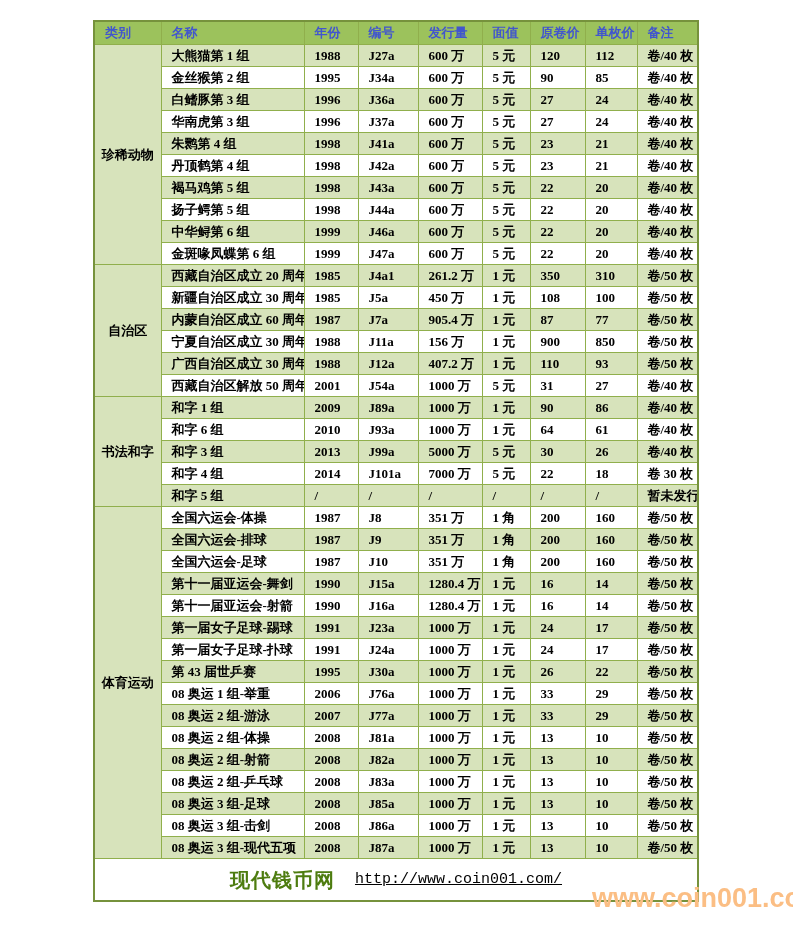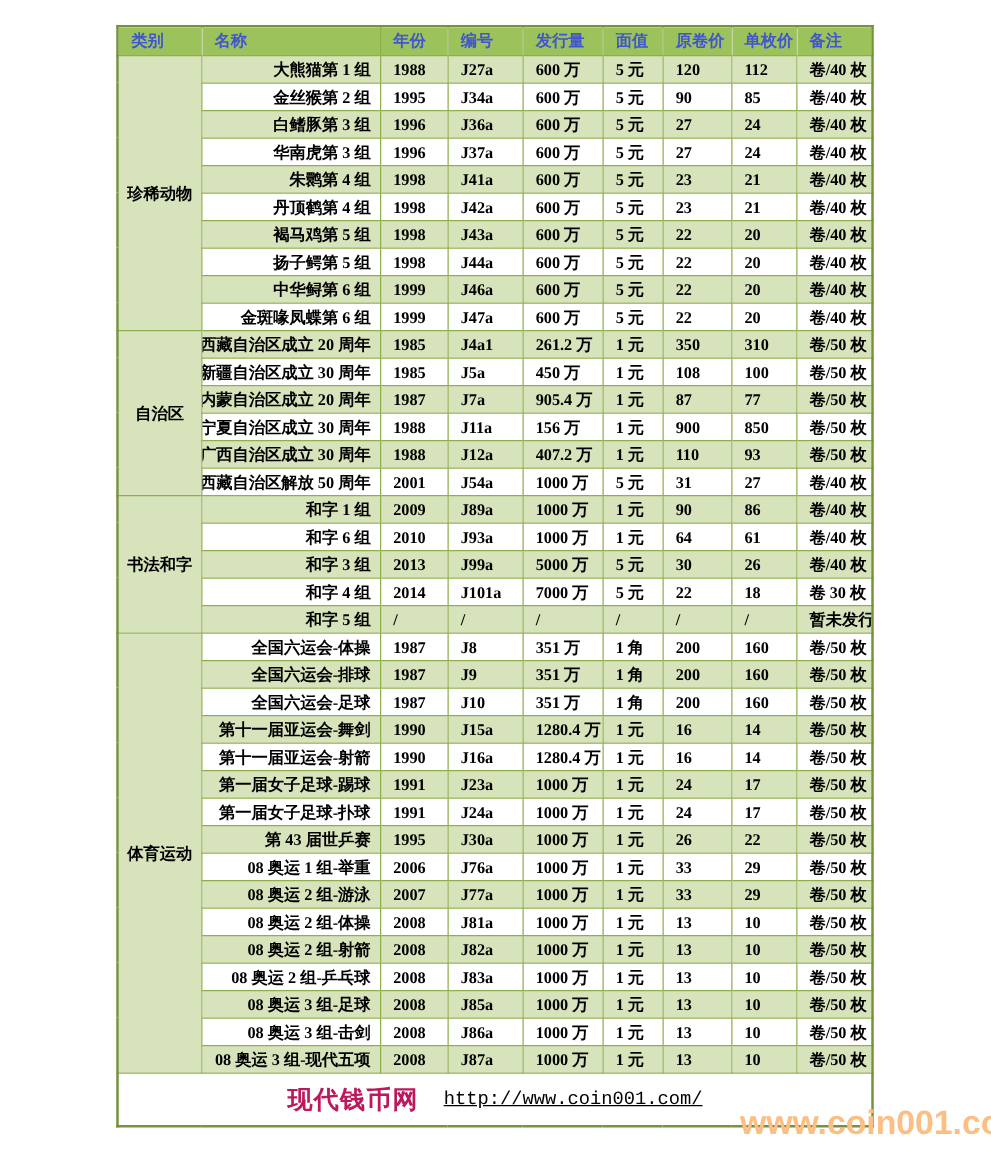--- a/index.html
+++ b/index.html
@@ -22,31 +22,31 @@
   .price-table thead th{
     background:#9CC25C;color:#4156CE;height:23px;font-size:13px;
   }
   .price-table tbody tr:nth-child(odd) td{background:#D7E3BB;}
   .price-table tbody tr:nth-child(even) td{background:#ffffff;}
   .price-table th.cat-cell{
     background:#D7E3BB;text-align:center;vertical-align:middle;
     padding:0;font-size:13px;color:#000;margin-left:24px;
   }
   td.name-cell{padding-right:0;}
-  .name-inner{display:flex;justify-content:flex-end;padding-right:7px;}
+  .name-inner{display:flex;justify-content:flex-start;padding-right:7px;}
   .c-red{color:#FF0000;}
   .c-green{color:#00B050;}
   .c-blue{color:#4156CE;}
   .c-black{color:#000000;}
 
   .price-table tfoot td{
     background:#ffffff;height:40px;text-align:center;vertical-align:middle;
     padding:0;line-height:40px;
   }
-  .site-name{color:#be185d;font-size:20px;font-weight:bold;letter-spacing:1px;margin-right:20px;vertical-align:middle;}
+  .site-name{color:#4d7c0f;font-size:20px;font-weight:bold;letter-spacing:1px;margin-right:20px;vertical-align:middle;}
   .site-url{
     font-family:"Liberation Mono","DejaVu Sans Mono",monospace;
     font-size:15px;font-weight:normal;color:#000;
     text-decoration:underline;vertical-align:middle;cursor:pointer;
   }
   .watermark{
     position:absolute;left:592px;top:883px;
     font-family:"Liberation Sans","DejaVu Sans",sans-serif;
     font-weight:bold;font-size:27px;color:#FBBE84;white-space:nowrap;
   }
@@ -260,21 +260,21 @@
     <td>J5a</td>
     <td>450 万</td>
     <td>1 元</td>
     <td class="c-black">108</td>
     <td class="c-black">100</td>
     <td class="c-black">卷/50 枚</td>
   </tr>
         <tr>
     <td class="name-cell">
       <span class="name-inner">
-              <span class="nm">内蒙自治区成立 20 周年</span>
+              <span class="nm">内蒙自治区成立 60 周年</span>
               <span class="grp"></span>
             </span>
     </td>
     <td>1987</td>
     <td>J7a</td>
     <td>905.4 万</td>
     <td>1 元</td>
     <td class="c-black">87</td>
     <td class="c-black">77</td>
     <td class="c-black">卷/50 枚</td>

